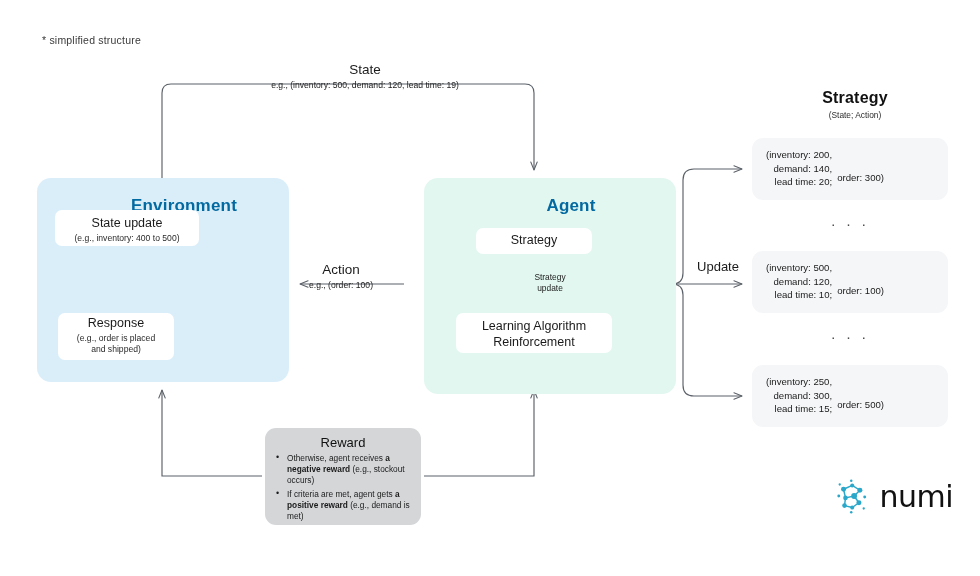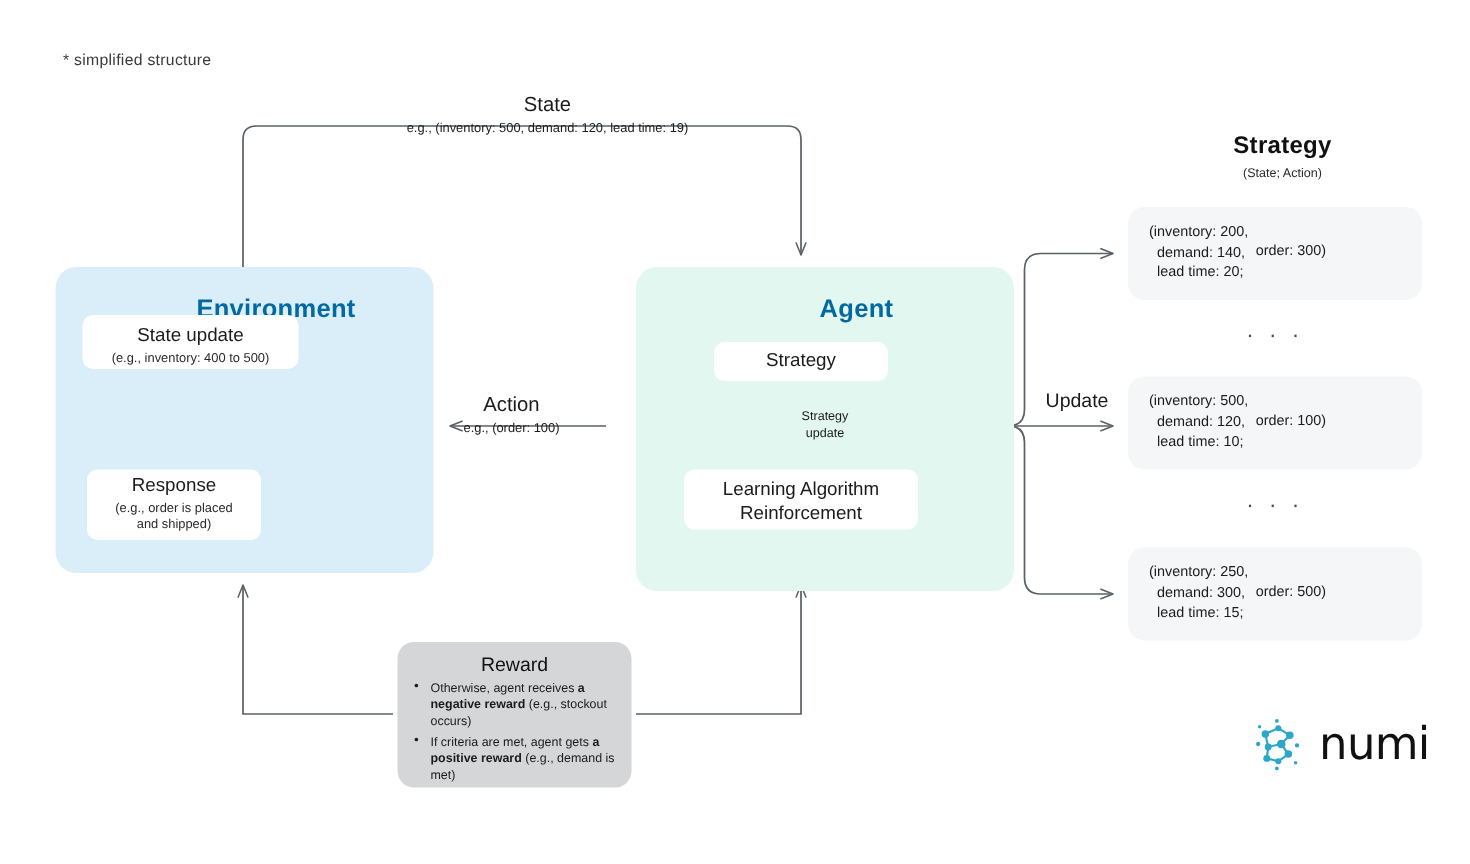--- a/index.html
+++ b/index.html
@@ -183,32 +183,32 @@
     height: 62px;
     background: #f5f6f8;
     border-radius: 11px;
     box-sizing: border-box;
     padding: 10px 10px 0 14px;
   }
   #strategy-card-0 { top: 138px; }
   #strategy-card-1 { top: 251px; }
   #strategy-card-2 { top: 365px; }
 
-  .sc-row { display: flex; align-items: flex-start; }
+  .sc-row { display: flex; align-items: flex-start; text-align: right; }
   .sc-state {
     font-size: 9.6px;
     line-height: 1.42;
     color: #1b1b1b;
     white-space: pre;
   }
   .sc-action {
     font-size: 9.6px;
     color: #1b1b1b;
     margin-left: 5px;
-    margin-top: 14px;
+    margin-top: 24px;
   }
 
   .ellipsis {
     position: absolute;
     left: 752px;
     width: 196px;
     text-align: center;
     font-size: 15px;
     letter-spacing: 3px;
     color: #4a4a4a;

